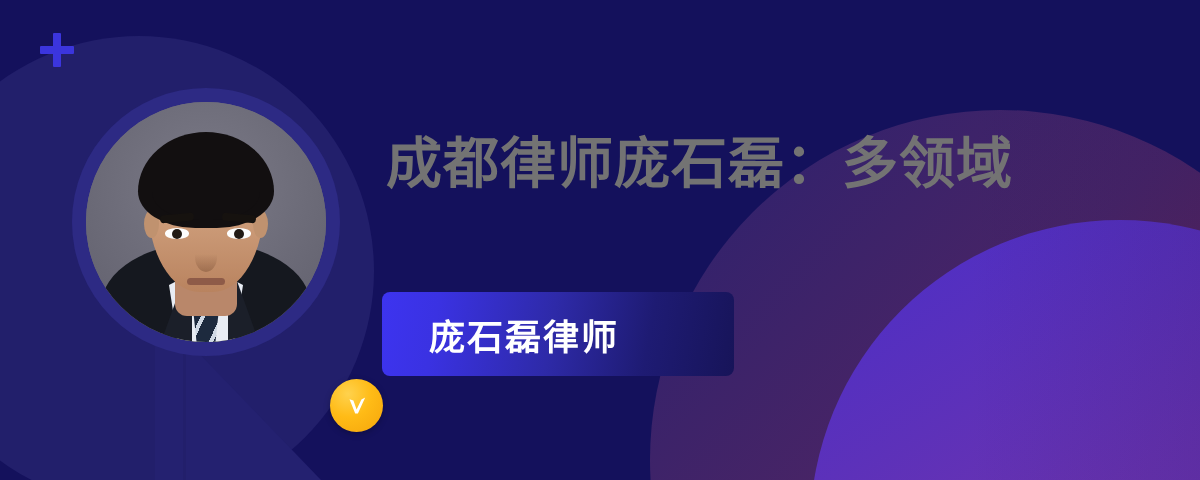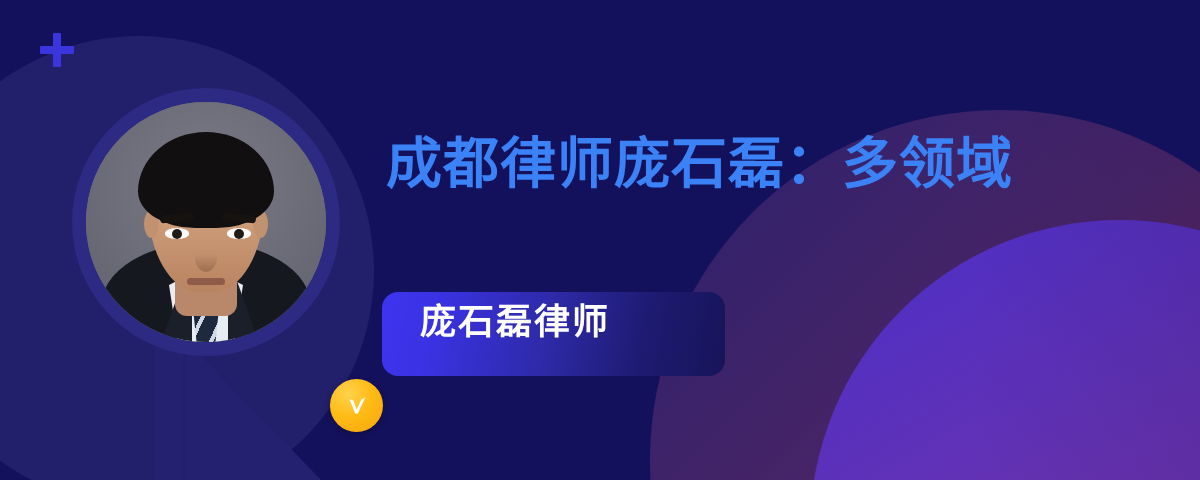--- a/index.html
+++ b/index.html
@@ -245,38 +245,40 @@
 
   
   .content {
     position: absolute;
     left: 386px;
     top: 128px;
     width: 700px;
   }
   .headline {
     margin: 0;
-    color: #3b82f6;
+    color: #737373;
     font-size: 56px;
     line-height: 72px;
     font-weight: 700;
     letter-spacing: 1px;
     white-space: nowrap;
   }
   .headline .line { display: block; }
 
   .name-chip {
     position: absolute;
     left: 382px;
     top: 292px;
     width: 343px;
     height: 84px;
-    border-radius: 16px;
+    border-radius: 8px;
     background: linear-gradient(100deg, #3d34f0 0%, #3a32e2 16%, #2e2aa8 48%, #1e1b73 75%, #171459 100%);
     display: flex;
+    align-items: center;
+    padding-left: 9px;
   }
   .name-chip .chip-text {
     color: #ffffff;
     font-size: 36px;
     font-weight: 700;
     letter-spacing: 2px;
     padding-left: 38px;
   }
 </style>
 </head>

